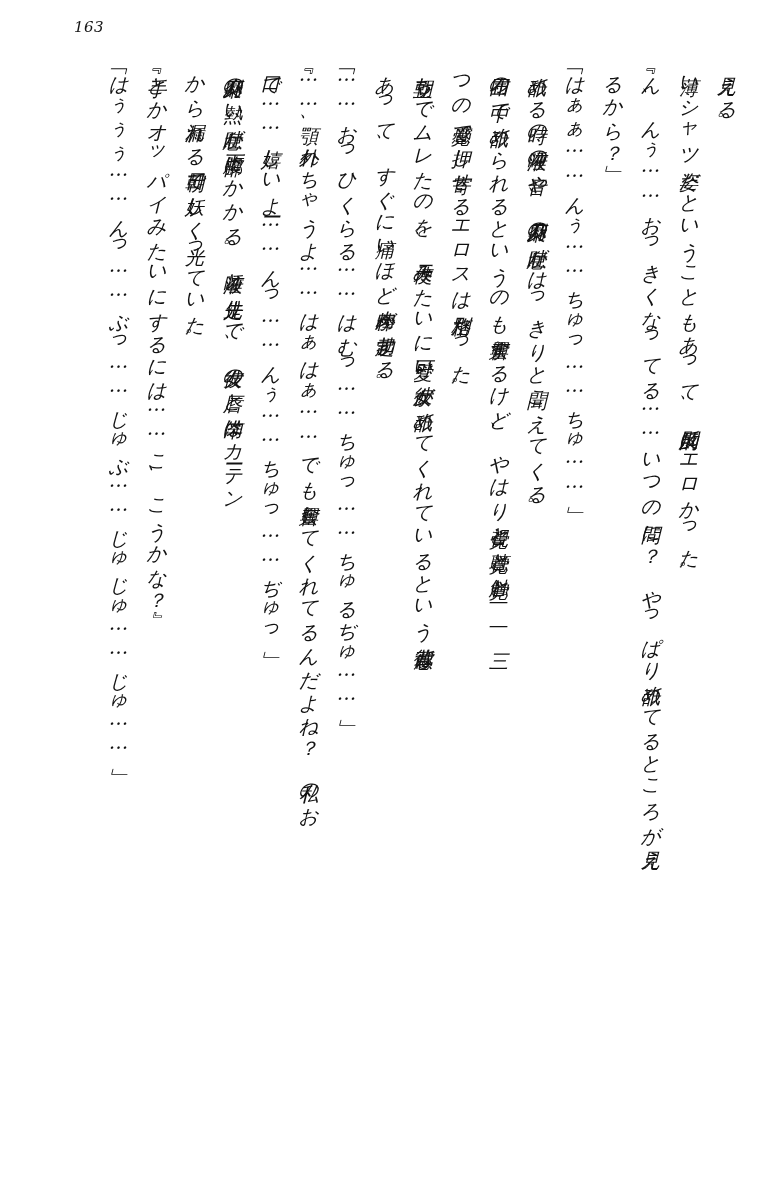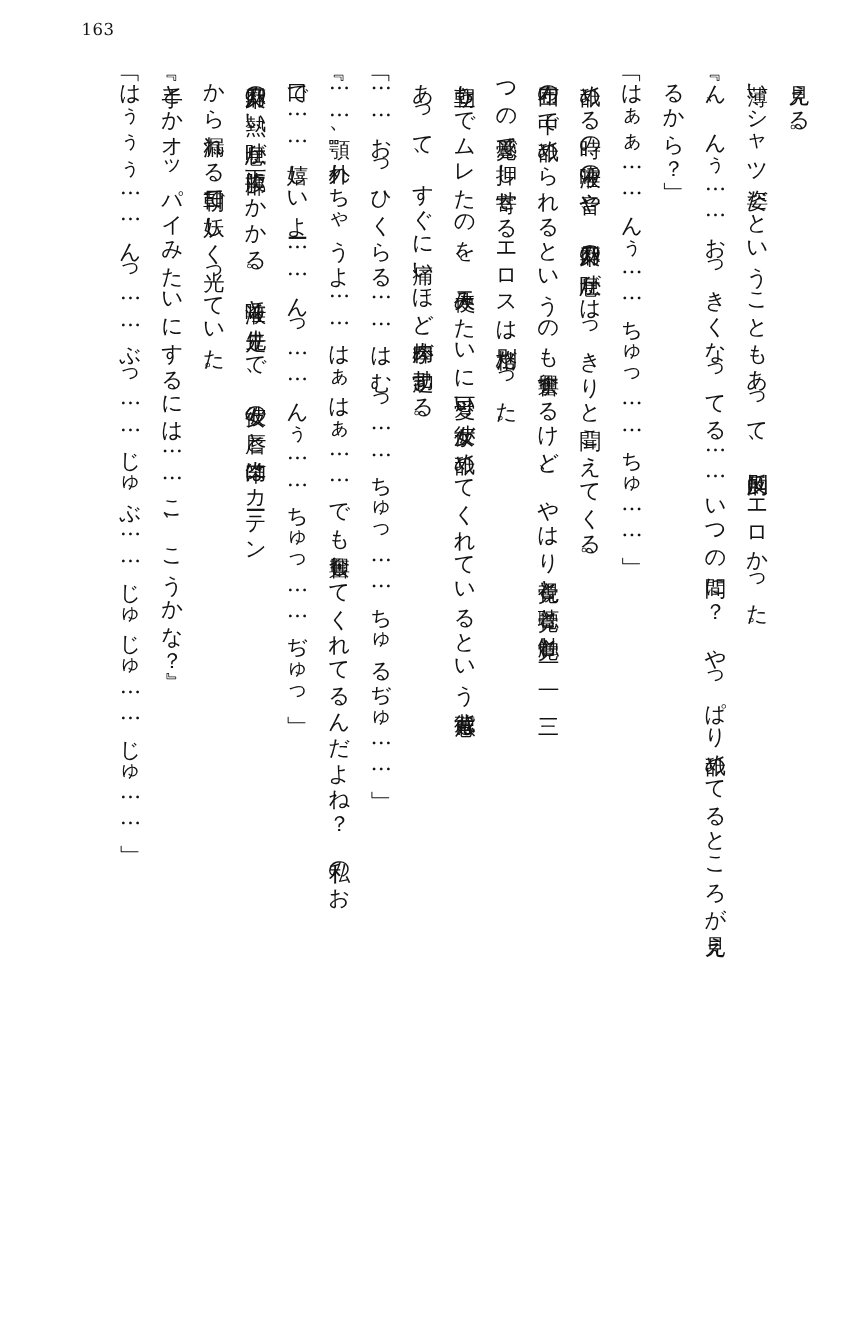--- a/index.html
+++ b/index.html
@@ -13,20 +13,21 @@
     overflow: hidden;
     font-family: "DejaVu Serif", "Liberation Serif", serif;
     color: #111111;
   }
 
   #page {
     position: relative;
     width: 772px;
     height: 1200px;
     background: #ffffff;
+    font-style: italic;
   }
 
   
   #page-number {
     position: absolute;
     top: 18px;
     left: 74px;
     font-size: 15px;
     letter-spacing: 0.5px;
     color: #141414;

